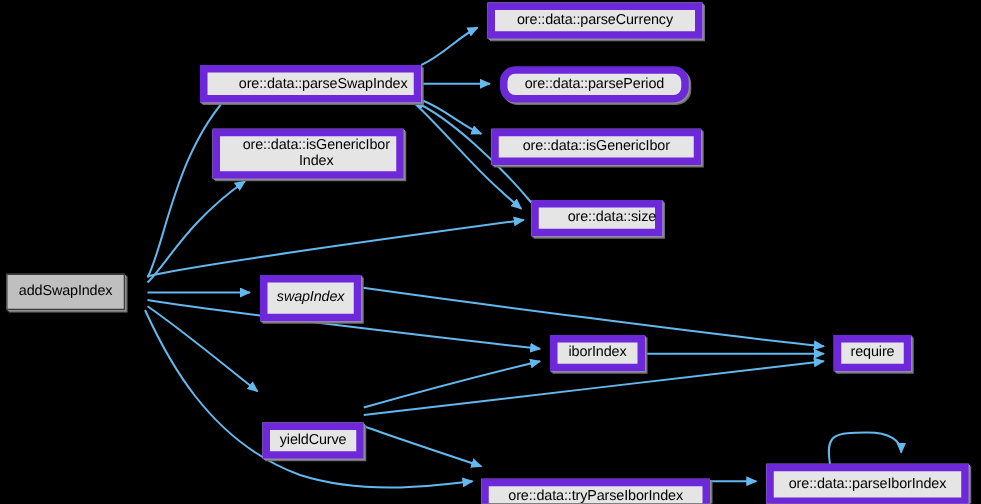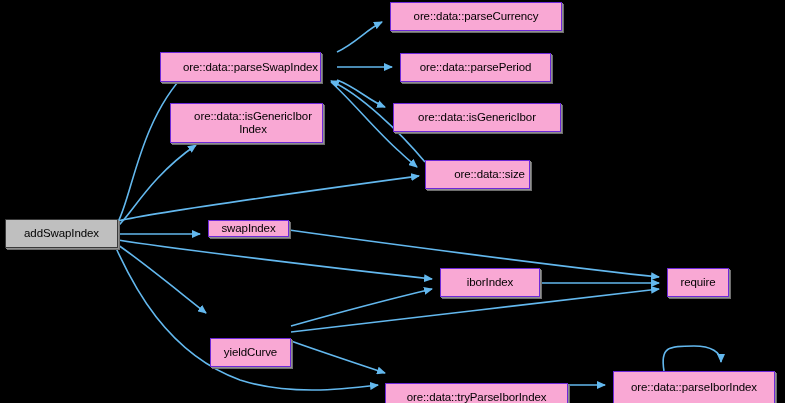--- a/index.html
+++ b/index.html
@@ -7,22 +7,22 @@
     position:relative;
     width:785px;height:403px;
     background:#000;
     overflow:hidden;
     font-family:"Liberation Sans", sans-serif;
   }
   #edges{position:absolute;left:0;top:0;width:785px;height:403px;}
   .node{
     position:absolute;
     box-sizing:border-box;
-    background:#f9a8d4;
-    border:1px solid #6d28d9;
+    background:#e5e5e5;
+    border:6px solid #6d28d9;
     box-shadow:1px 1px 0 0 #8f8f8f, 2px 2px 0 0 #6e6e6e;
     color:#000000;
     font-size:11.5px;
     line-height:13px;
     display:flex;
     align-items:center;
     justify-content:center;
     text-align:center;
     white-space:pre-line;
     letter-spacing:-0.1px;
@@ -58,28 +58,28 @@
         <path d="M289,230 C360,240 570,268 659,277" stroke="#63b8ee" marker-end="url(#ah)"></path>
         <path d="M516,283 L659,283" stroke="#63b8ee" marker-end="url(#ah)"></path>
         <path d="M291,326 C330,315 390,299 432,289" stroke="#63b8ee" marker-end="url(#ah)"></path>
         <path d="M291,332 C380,322 570,299 659,289" stroke="#63b8ee" marker-end="url(#ah)"></path>
         <path d="M291,341 C316,350 358,364 385,373" stroke="#63b8ee" marker-end="url(#ah)"></path>
         <path d="M568,385 L605,385" stroke="#63b8ee" marker-end="url(#ah)"></path>
         <path d="M664,371 C660,347 668,346 694,346 C711,346 721,352 721,362" stroke="#63b8ee" marker-end="url(#ah)"></path>
       </g>
   </svg>
   <div id="node-layer">
-      <div class="node root" style="left: 5px; top: 219px; width: 113px; height: 29px;">addSwapIndex</div>
-      <div class="node" style="left: 160px; top: 52px; width: 161px; height: 30px; padding-left: 20px;">ore::data::parseSwapIndex</div>
+      <div class="node root" style="left: 5px; top: 219px; width: 95px; height: 29px;">addSwapIndex</div>
+      <div class="node" style="left: 160px; top: 52px; width: 177px; height: 30px; padding-left: 20px;">ore::data::parseSwapIndex</div>
       <div class="node" style="left: 170px; top: 103px; width: 153px; height: 40px; padding-left: 13px;">ore::data::isGenericIbor
 Index</div>
       <div class="node" style="left: 390px; top: 2px; width: 172px; height: 29px;">ore::data::parseCurrency</div>
-      <div class="node" style="left: 400px; top: 53px; width: 151px; height: 29px;">ore::data::parsePeriod</div>
+      <div class="node" style="left: 400px; top: 53px; width: 151px; height: 29px; border-radius: 12px;">ore::data::parsePeriod</div>
       <div class="node" style="left: 393px; top: 103px; width: 168px; height: 29px;">ore::data::isGenericIbor</div>
       <div class="node" style="left: 425px; top: 160px; width: 105px; height: 29px; padding-left: 24px;">ore::data::size</div>
-      <div class="node" style="left: 208px; top: 220px; width: 81px; height: 17px;">swapIndex</div>
-      <div class="node" style="left: 440px; top: 268px; width: 100px; height: 29px;">iborIndex</div>
+      <div class="node" style="left: 208px; top: 220px; width: 81px; height: 37px; font-style: italic;">swapIndex</div>
+      <div class="node" style="left: 440px; top: 268px; width: 76px; height: 29px;">iborIndex</div>
       <div class="node" style="left: 667px; top: 268px; width: 62px; height: 29px;">require</div>
       <div class="node" style="left: 210px; top: 318px; width: 81px; height: 29px; margin-top: 20px;">yieldCurve</div>
       <div class="node" style="left: 385px; top: 383px; width: 183px; height: 29px;">ore::data::tryParseIborIndex</div>
       <div class="node" style="left: 613px; top: 371px; width: 162px; height: 33px;">ore::data::parseIborIndex</div>
     </div>
 </div>
 
 </body></html>

